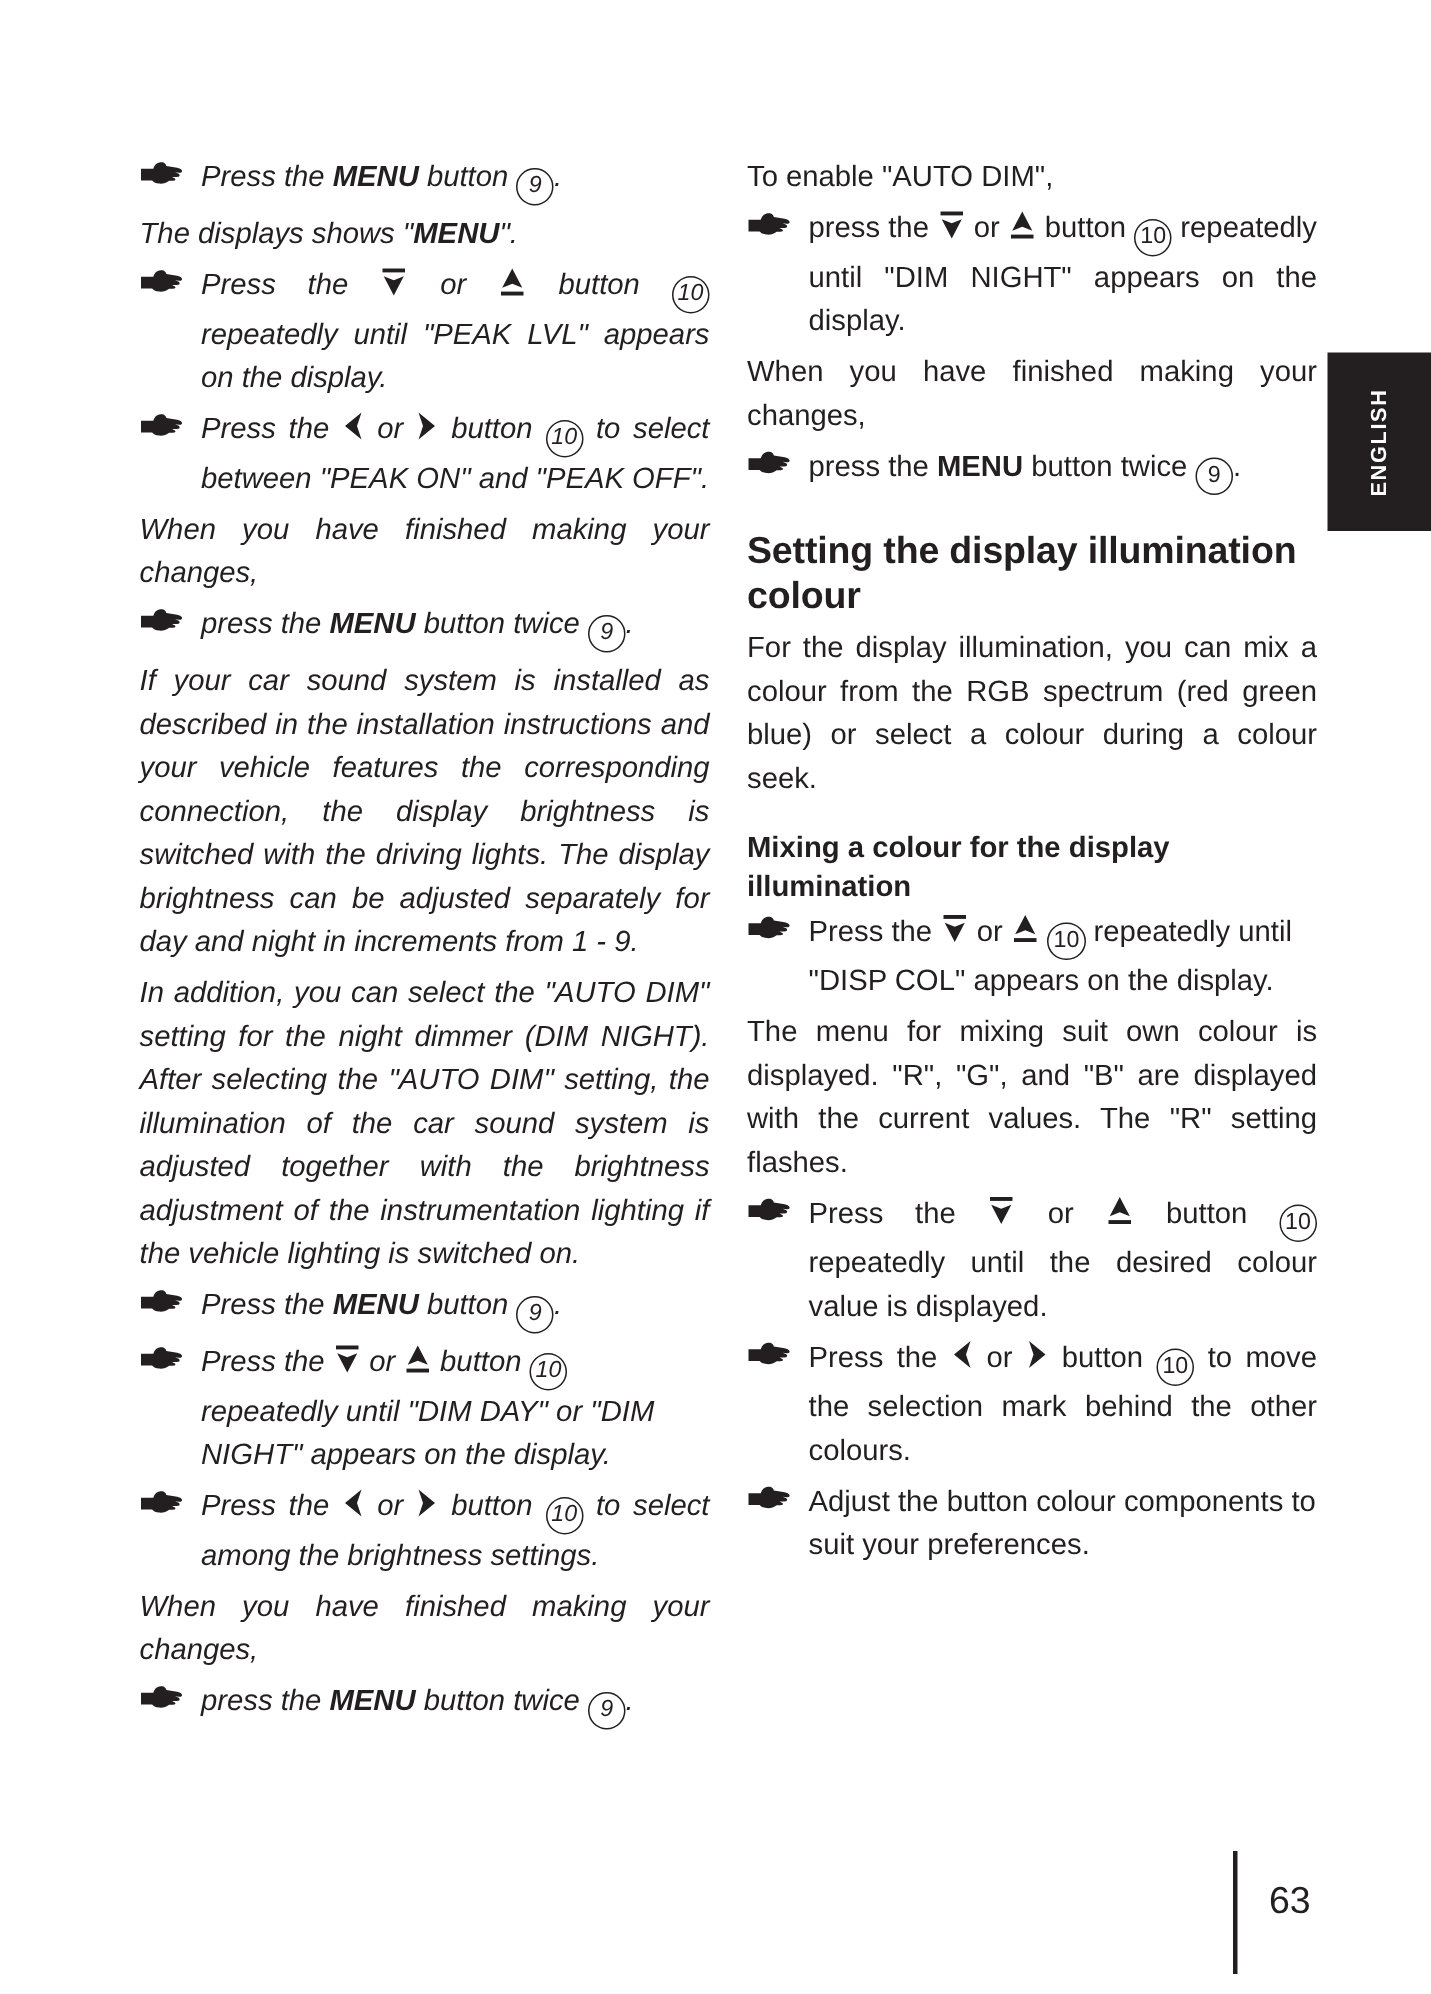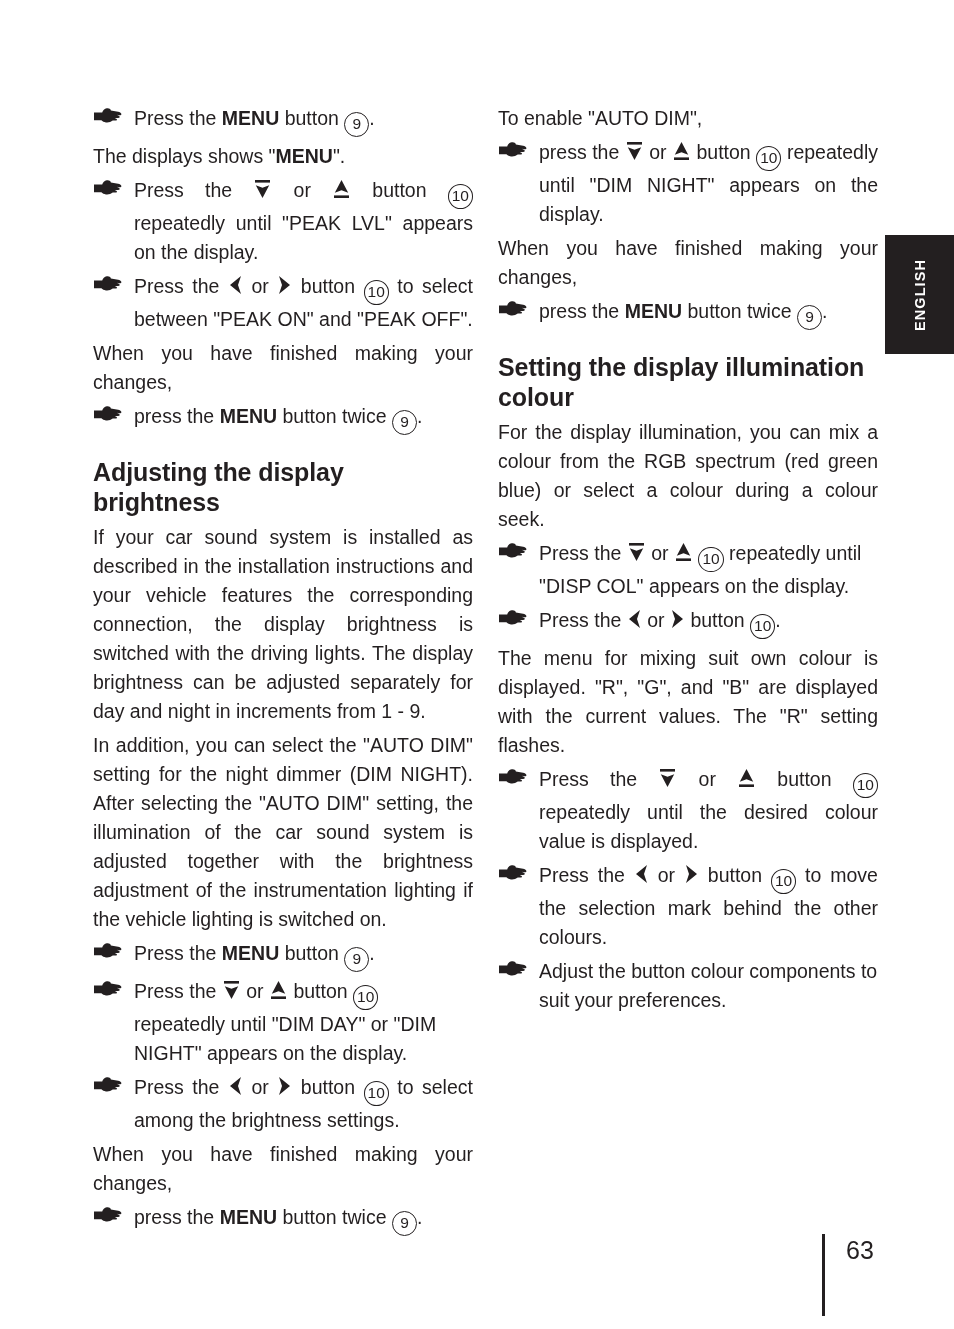--- a/index.html
+++ b/index.html
@@ -72,21 +72,21 @@
     left: 93px;
     top: 104px;
     width: 785px;
     height: 1100px;
   }
   .col {
     position: absolute;
     top: 0;
     width: 380px;
   }
-  .col-left  { left: 0; }
+  .col-left  { left: 0; font-style: italic; }
   .col-right { left: 405px; }
 
   
   .para {
     font-size: 19.5px;
     line-height: 29px;
     text-align: justify;
     text-justify: inter-word;
     margin: 0 0 5px 0;
     hyphens: none;
@@ -172,21 +172,21 @@
     position: absolute;
     left: 0;
     top: 0;
     width: 3px;
     height: 82px;
     background: #231f20;
   }
   .footer-pageno {
     position: absolute;
     left: 24px;
-    top: 1px;
+    top: 18px;
     font-size: 25px;
     line-height: 30px;
     color: #231f20;
   }
 </style>
 </head>
 <body>
 
 <div class="page">
 
@@ -244,21 +244,20 @@
 
       <p class="bullet flush">
         <span class="hand">
           <svg viewBox="0 0 30 22" width="30" height="22" aria-hidden="true">
             <path fill="#231f20" d="M1 7.5h8.2c.7-2.4 2.2-3.9 4.6-4.3 1.3-.2 2.4.1 3.3.9.4.4.7.9.8 1.5l7.2 1.2c1.6.3 2.7.9 3.2 1.9.2.5.1.9-.3 1.2-.4.3-1 .4-1.7.3l-2.6-.4 2.1.9c.8.4 1.1.9.9 1.5-.2.5-.8.8-1.7.8h-3.3l1.6.8c.6.3.8.7.6 1.1-.2.4-.7.6-1.5.6h-2.6c-2.1 1.6-4.4 2.2-6.9 1.9-1.9-.2-3.4-.9-4.5-2.1H1z"></path>
           </svg>
         </span>
         <span>press the </span><b>MENU</b><span> button twice </span><span class="ref">9</span><span>.</span>
       </p>
 
-      <h2 class="h1">Adjusting the display brightness</h2>
 
       <p class="para">If your car sound system is installed as described in the installation instructions and your vehicle features the corresponding connection, the display brightness is switched with the driving lights. The display brightness can be adjusted separately for day and night in increments from 1 - 9.</p>
 
       <p class="para">In addition, you can select the "AUTO DIM" setting for the night dimmer (DIM NIGHT). After selecting the "AUTO DIM" setting, the illumination of the car sound system is adjusted together with the brightness adjustment of the instrumentation lighting if the vehicle lighting is switched on.</p>
 
       <p class="bullet flush">
         <span class="hand">
           <svg viewBox="0 0 30 22" width="30" height="22" aria-hidden="true">
             <path fill="#231f20" d="M1 7.5h8.2c.7-2.4 2.2-3.9 4.6-4.3 1.3-.2 2.4.1 3.3.9.4.4.7.9.8 1.5l7.2 1.2c1.6.3 2.7.9 3.2 1.9.2.5.1.9-.3 1.2-.4.3-1 .4-1.7.3l-2.6-.4 2.1.9c.8.4 1.1.9.9 1.5-.2.5-.8.8-1.7.8h-3.3l1.6.8c.6.3.8.7.6 1.1-.2.4-.7.6-1.5.6h-2.6c-2.1 1.6-4.4 2.2-6.9 1.9-1.9-.2-3.4-.9-4.5-2.1H1z"></path>
           </svg>
@@ -335,49 +334,38 @@
             <path fill="#231f20" d="M1 7.5h8.2c.7-2.4 2.2-3.9 4.6-4.3 1.3-.2 2.4.1 3.3.9.4.4.7.9.8 1.5l7.2 1.2c1.6.3 2.7.9 3.2 1.9.2.5.1.9-.3 1.2-.4.3-1 .4-1.7.3l-2.6-.4 2.1.9c.8.4 1.1.9.9 1.5-.2.5-.8.8-1.7.8h-3.3l1.6.8c.6.3.8.7.6 1.1-.2.4-.7.6-1.5.6h-2.6c-2.1 1.6-4.4 2.2-6.9 1.9-1.9-.2-3.4-.9-4.5-2.1H1z"></path>
           </svg>
         </span>
         <span>press the </span><b>MENU</b><span> button twice </span><span class="ref">9</span><span>.</span>
       </p>
 
       <h2 class="h1">Setting the display illumination colour</h2>
 
       <p class="para">For the display illumination, you can mix a colour from the RGB spectrum (red green blue) or select a colour during a colour seek.</p>
 
+      <h3 class="h2">Mixing a colour for the display illumination</h3>
 
 
       <p class="bullet flush">
         <span class="hand">
           <svg viewBox="0 0 30 22" width="30" height="22" aria-hidden="true">
             <path fill="#231f20" d="M1 7.5h8.2c.7-2.4 2.2-3.9 4.6-4.3 1.3-.2 2.4.1 3.3.9.4.4.7.9.8 1.5l7.2 1.2c1.6.3 2.7.9 3.2 1.9.2.5.1.9-.3 1.2-.4.3-1 .4-1.7.3l-2.6-.4 2.1.9c.8.4 1.1.9.9 1.5-.2.5-.8.8-1.7.8h-3.3l1.6.8c.6.3.8.7.6 1.1-.2.4-.7.6-1.5.6h-2.6c-2.1 1.6-4.4 2.2-6.9 1.9-1.9-.2-3.4-.9-4.5-2.1H1z"></path>
           </svg>
         </span>
         <span>Press the </span><span class="key"><svg viewBox="0 0 19 20" width="19" height="20" aria-hidden="true">
               <rect x="2" y="1" width="15" height="2.6" fill="#231f20"></rect>
               <path fill="#231f20" d="M9.5 19 2.8 6.2l6.7 2.6 6.7-2.6z"></path>
             </svg></span><span> or </span><span class="key"><svg viewBox="0 0 19 20" width="19" height="20" aria-hidden="true">
               <path fill="#231f20" d="M9.5 1 16.2 13.8 9.5 11.2 2.8 13.8z"></path>
               <rect x="2" y="16.4" width="15" height="2.6" fill="#231f20"></rect>
             </svg></span><span> </span><span class="ref">10</span><span> repeatedly until "DISP COL" appears on the display.</span>
       </p>
 
-      <p class="bullet flush">
-        <span class="hand">
-          <svg viewBox="0 0 30 22" width="30" height="22" aria-hidden="true">
-            <path fill="#231f20" d="M1 7.5h8.2c.7-2.4 2.2-3.9 4.6-4.3 1.3-.2 2.4.1 3.3.9.4.4.7.9.8 1.5l7.2 1.2c1.6.3 2.7.9 3.2 1.9.2.5.1.9-.3 1.2-.4.3-1 .4-1.7.3l-2.6-.4 2.1.9c.8.4 1.1.9.9 1.5-.2.5-.8.8-1.7.8h-3.3l1.6.8c.6.3.8.7.6 1.1-.2.4-.7.6-1.5.6h-2.6c-2.1 1.6-4.4 2.2-6.9 1.9-1.9-.2-3.4-.9-4.5-2.1H1z"></path>
-          </svg>
-        </span>
-        <span>Press the </span><span class="key-lr"><svg viewBox="0 0 15 20" width="15" height="20" aria-hidden="true">
-              <path fill="#231f20" d="M13 1 2 10l11 9-3-9z"></path>
-            </svg></span><span> or </span><span class="key-lr"><svg viewBox="0 0 15 20" width="15" height="20" aria-hidden="true">
-              <path fill="#231f20" d="M2 1l11 9-11 9 3-9z"></path>
-            </svg></span><span> button </span><span class="ref">10</span><span>.</span>
-      </p>
 
       <p class="para">The menu for mixing suit own colour is displayed. "R", "G", and "B" are displayed with the current values. The "R" setting flashes.</p>
 
       <p class="bullet">
         <span class="hand">
           <svg viewBox="0 0 30 22" width="30" height="22" aria-hidden="true">
             <path fill="#231f20" d="M1 7.5h8.2c.7-2.4 2.2-3.9 4.6-4.3 1.3-.2 2.4.1 3.3.9.4.4.7.9.8 1.5l7.2 1.2c1.6.3 2.7.9 3.2 1.9.2.5.1.9-.3 1.2-.4.3-1 .4-1.7.3l-2.6-.4 2.1.9c.8.4 1.1.9.9 1.5-.2.5-.8.8-1.7.8h-3.3l1.6.8c.6.3.8.7.6 1.1-.2.4-.7.6-1.5.6h-2.6c-2.1 1.6-4.4 2.2-6.9 1.9-1.9-.2-3.4-.9-4.5-2.1H1z"></path>
           </svg>
         </span>
         <span>Press the </span><span class="key"><svg viewBox="0 0 19 20" width="19" height="20" aria-hidden="true">

